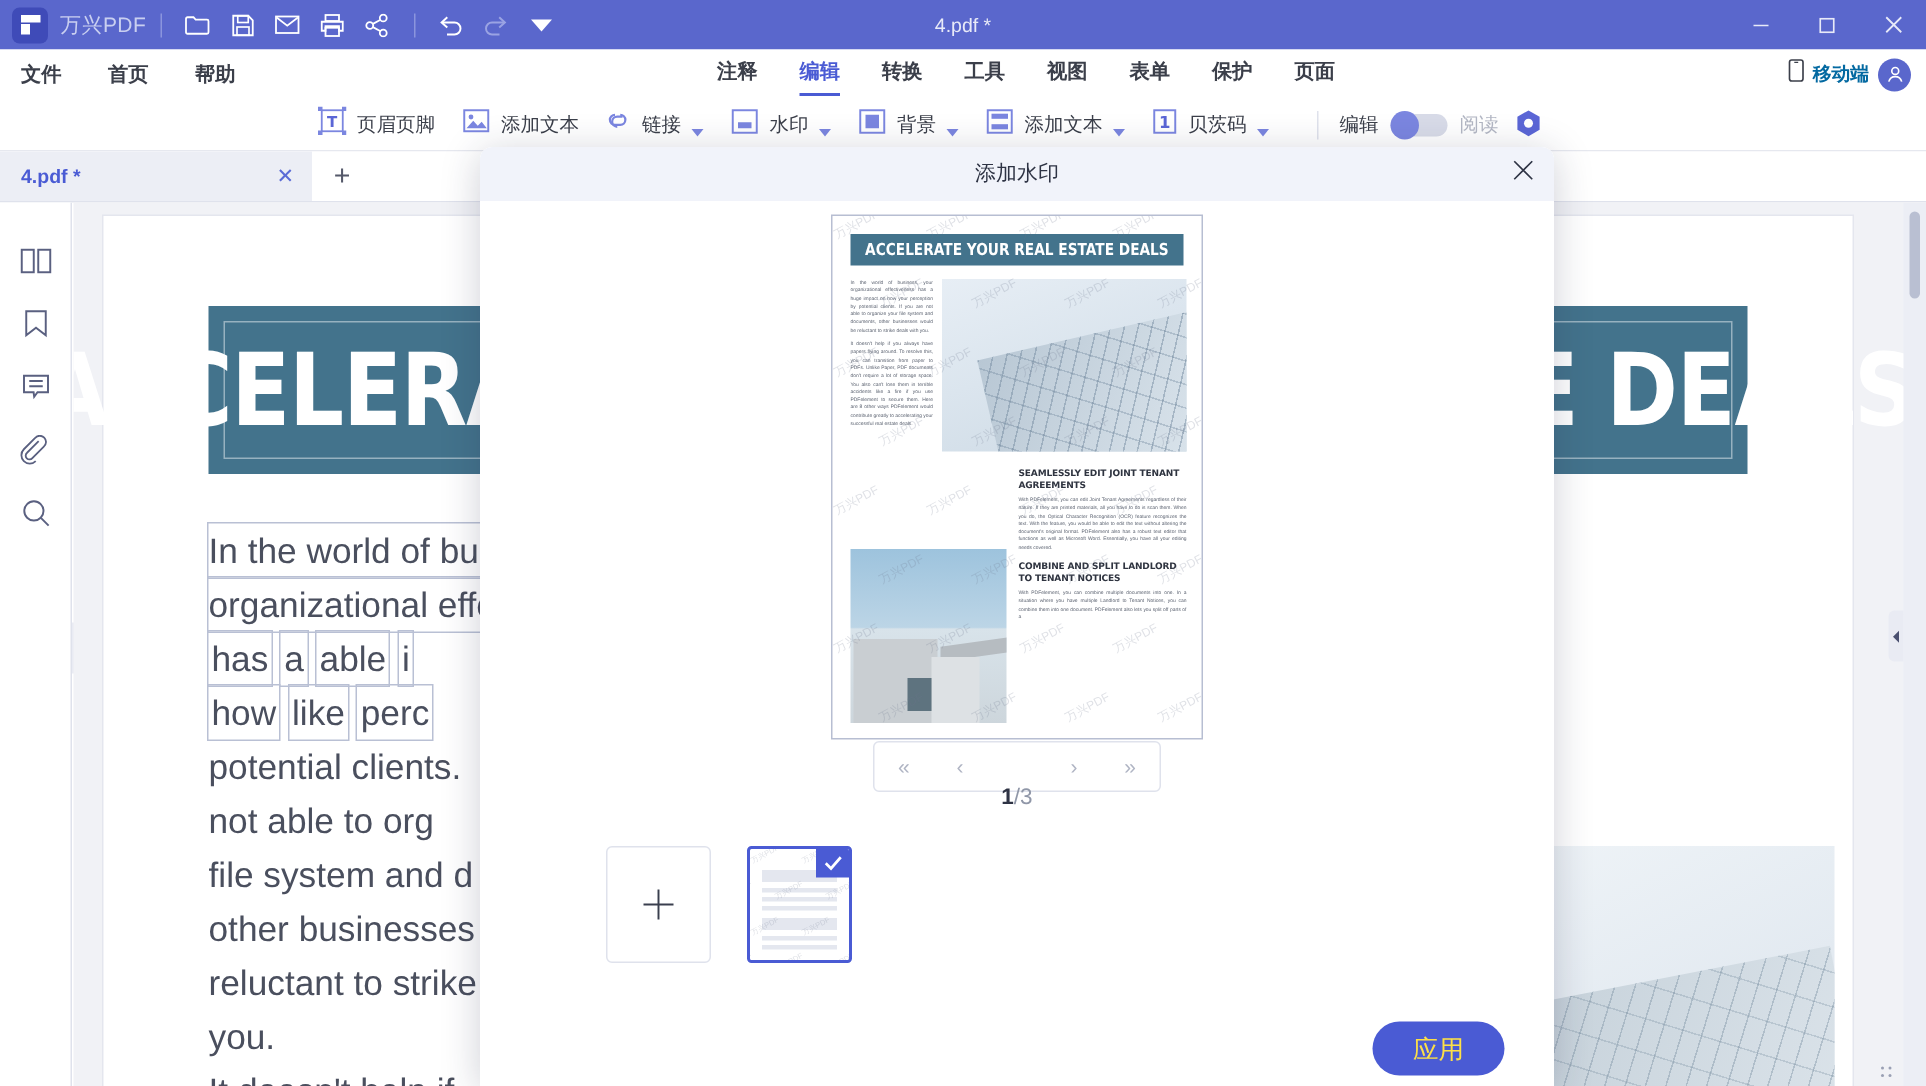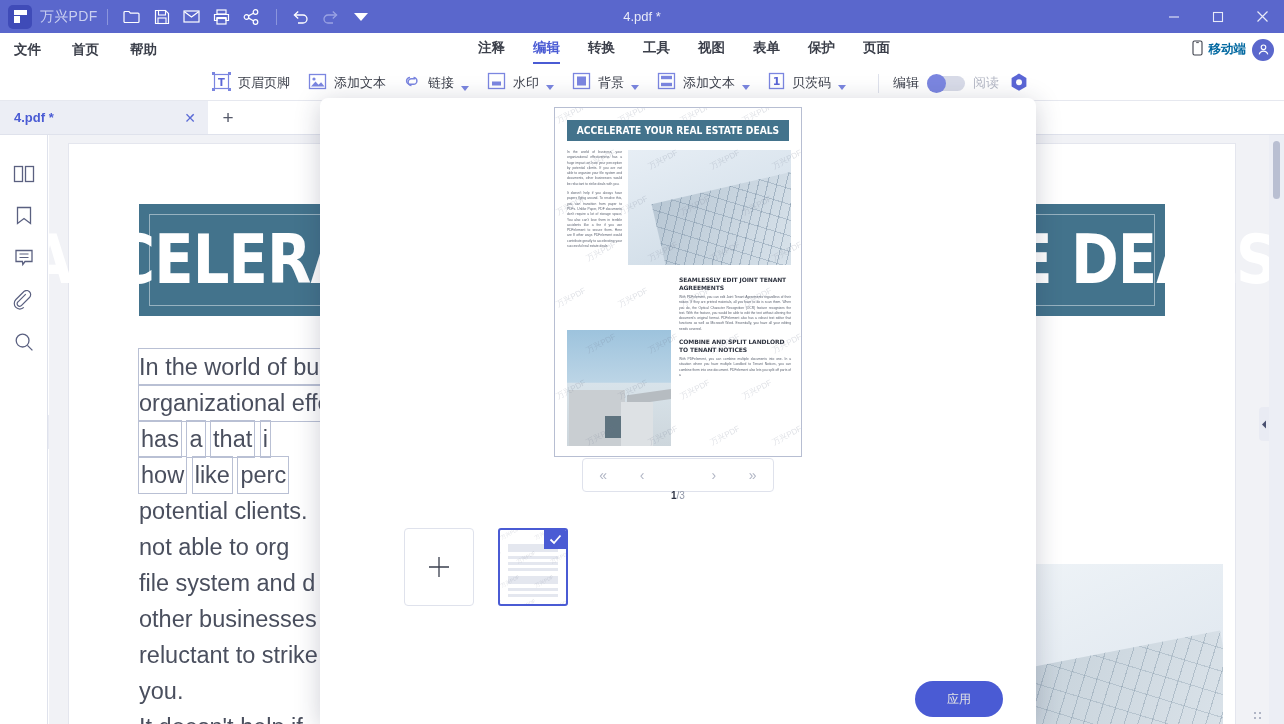--- a/index.html
+++ b/index.html
@@ -249,40 +249,40 @@
   }
   .wm span {
     position: absolute; color: rgba(110,120,140,.22); font-size: 8px;
     transform: rotate(-28deg); white-space: nowrap;
   }
   .pager {
     width: 192px; height: 34px; margin: 0 auto; border: 1px solid #dfe2ec; border-radius: 4px;
     display: flex; align-items: center; justify-content: space-around; background: #fff;
   }
   .pg-btn { color: #b0b5c4; font-size: 14px; cursor: pointer; padding: 0 6px; }
-  .pg-num { font-size: 10px; color: #2e3344; font-weight: bold; margin-top: 40px; }
+  .pg-num { font-size: 15px; color: #2e3344; font-weight: bold; margin-top: 40px; }
   .pg-num .tot { color: #9097a8; font-weight: normal; }
   .thumbs { display: flex; gap: 24px; padding: 36px 0 0 84px; }
   .thumb-add {
     width: 70px; height: 78px; border: 1px solid #dfe2ec; border-radius: 4px; background: #fff;
     display: flex; align-items: center; justify-content: center; cursor: pointer;
   }
   .thumb-sel {
     width: 70px; height: 78px; border: 2px solid #4a5bd4; border-radius: 3px; background: #fff;
     position: relative; cursor: pointer; overflow: hidden;
   }
   .thumb-sel .ln { position: absolute; left: 8px; right: 8px; height: 3px; background: #e4e7ef; }
   .thumb-sel .blk { position: absolute; left: 8px; right: 8px; height: 8px; background: #e4e7ef; }
   .check-corner {
     position: absolute; right: 0; top: 0; width: 22px; height: 19px; background: #4a5bd4;
     display: flex; align-items: center; justify-content: center;
   }
   .apply-btn {
     position: absolute; right: 33px; bottom: 7px; width: 88px; height: 36px; border-radius: 18px;
-    background: #4a5bd4; color: #e5e5e5; font-size: 12px; border: 0; cursor: pointer;
+    background: #4a5bd4; color: #fde047; font-size: 17px; border: 0; cursor: pointer;
   }
 </style>
 </head>
 <body>
 
 <div id="app">
 
   <div class="titlebar">
     <div class="logo-box">
         <div class="logo-glyph"></div>
@@ -536,21 +536,21 @@
       <div class="banner">
         <div class="banner-inner"></div>
         <div class="banner-title">ACCELERATE YOUR REAL ESTATE DEALS</div>
       </div>
       <div class="doc-text">
         <span class="ln editbox">In the world of business, your</span>
         <span class="ln editbox">organizational effectiveness</span>
         <span class="ln">
           <span class="tokenbox">has</span>
           <span class="tokenbox">a</span>
-          <span class="tokenbox">that</span>
+          <span class="tokenbox">able</span>
           <span class="tokenbox">i</span>
         </span>
         <span class="ln">
           <span class="tokenbox">how</span>
           <span class="tokenbox">like</span>
           <span class="tokenbox">perc</span>
         </span>
         <span class="ln">potential clients.</span>
         <span class="ln">not able to org</span>
         <span class="ln">file system and d</span>
@@ -575,20 +575,28 @@
       <svg width="12" height="12" viewBox="0 0 12 12">
           <circle cx="3" cy="3" r="1" fill="#9aa0b4"></circle>
           <circle cx="8" cy="3" r="1" fill="#9aa0b4"></circle>
           <circle cx="3" cy="8" r="1" fill="#9aa0b4"></circle>
           <circle cx="8" cy="8" r="1" fill="#9aa0b4"></circle>
         </svg>
     </div>
   </div>
 
   <div class="modal">
+    <div class="modal-head">
+      <div class="modal-title">添加水印</div>
+      <div class="modal-close">
+        <svg width="15" height="15" viewBox="0 0 15 15">
+            <path d="M1.5 1.5l12 12M13.5 1.5l-12 12" stroke="#2e3344" stroke-width="1.1"></path>
+          </svg>
+      </div>
+    </div>
 
     <div class="preview-area">
       <div class="preview-page">
         <div class="pv-banner">
           <span>ACCELERATE YOUR REAL ESTATE DEALS</span>
         </div>
         <div class="pv-col-left">
           <p>In the world of business, your organizational effectiveness has a huge impact on how your perception by potential clients. If you are not able to organize your file system and documents, other businesses would be reluctant to strike deals with you.</p>
           <p>It doesn't help if you always have papers flying around. To resolve this, you can transition from paper to PDFs. Unlike Paper, PDF documents don't require a lot of storage space. You also can't lose them in terrible accidents like a fire if you use PDFelement to secure them. Here are 8 other ways PDFelement would contribute greatly to accelerating your successful real estate deals.</p>
         </div>

